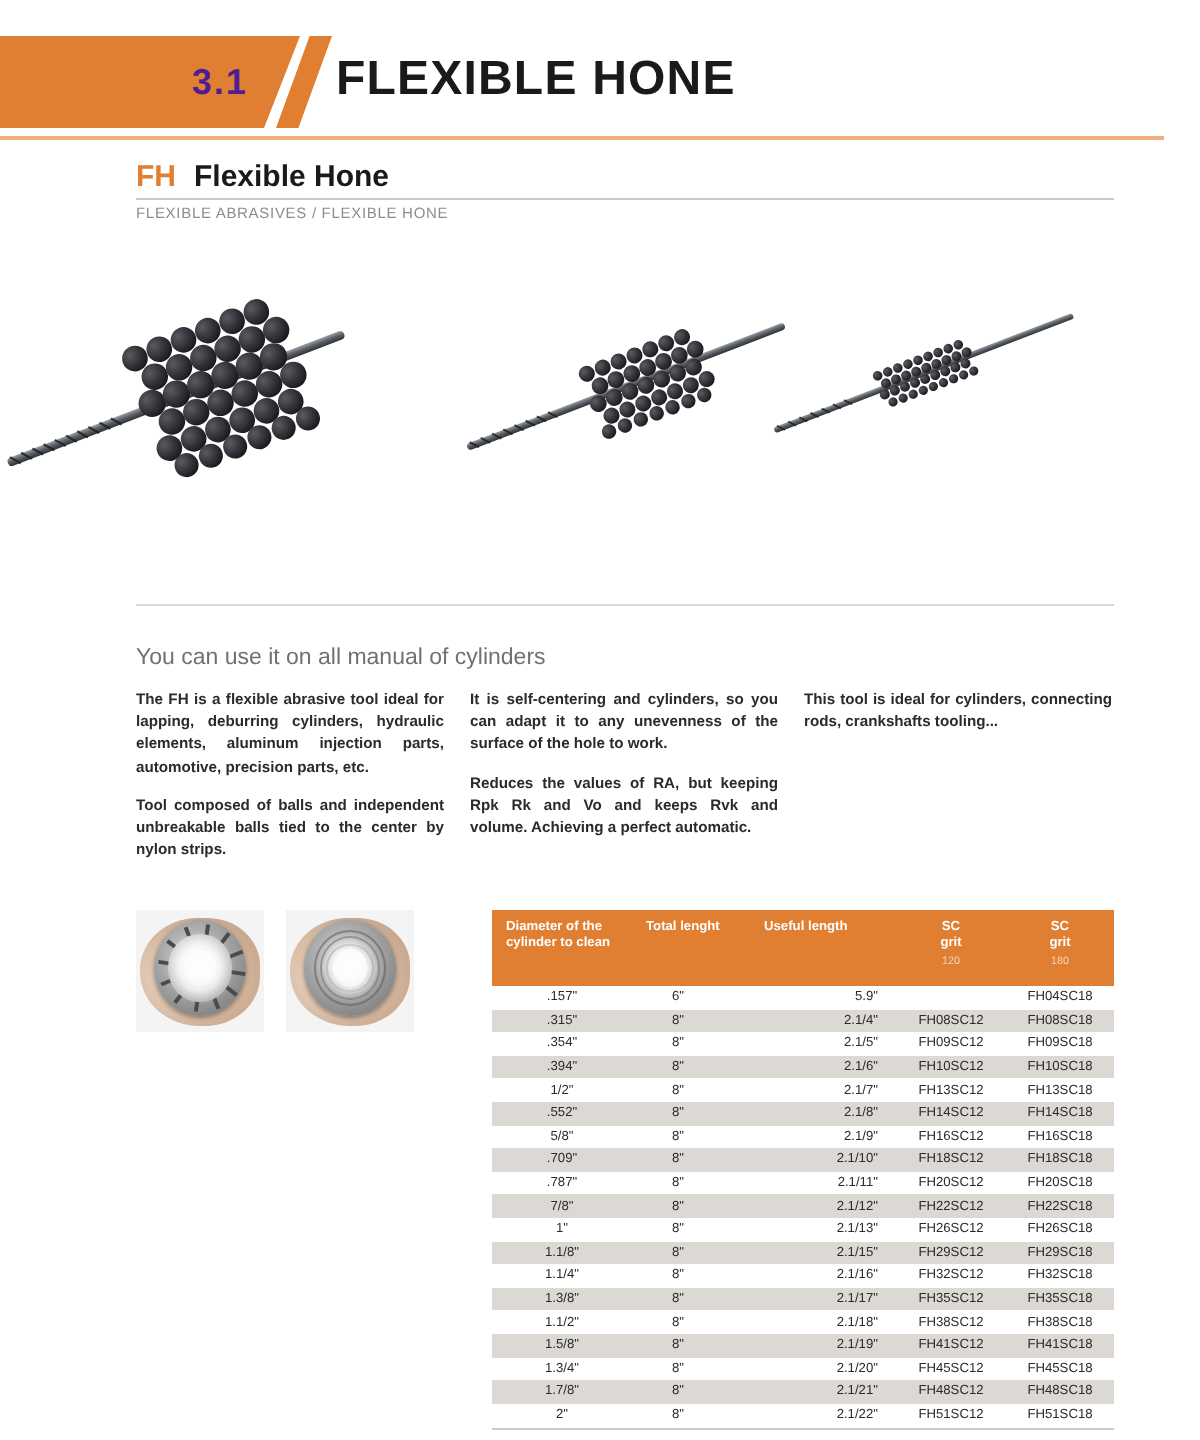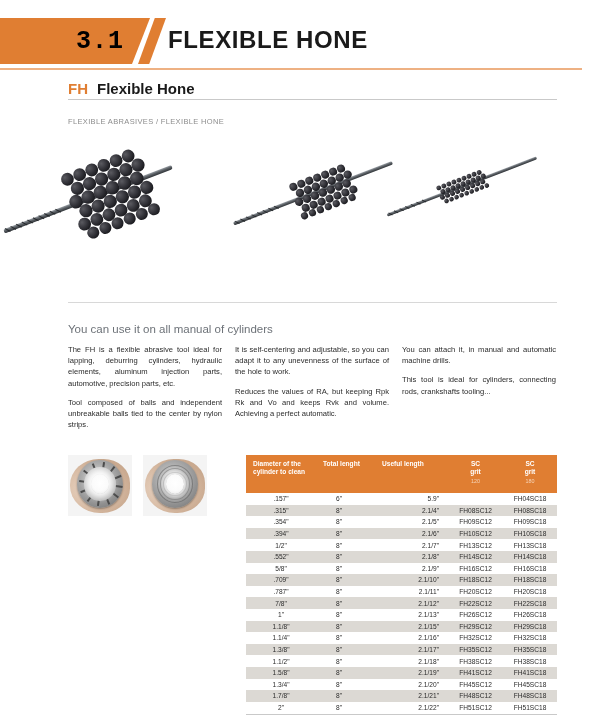--- a/index.html
+++ b/index.html
@@ -14,22 +14,22 @@
   
   .banner {
     position: absolute; left: 0; top: 18px;
     width: 150px; height: 46px;
     background: #e07e32;
     clip-path: polygon(0 0, 100% 0, 88% 100%, 0 100%);
     display: flex; align-items: center; justify-content: flex-end;
     padding-right: 26px;
   }
   .banner-num {
-    color: #000000; font-size: 25px; font-weight: bold;
-    letter-spacing: 1px; line-height: 1; font-family: Liberation Mono, monospace;
+    color: #4c1d95; font-size: 18px; font-weight: bold;
+    letter-spacing: 1px; line-height: 1;
   }
   .banner-slant {
     position: absolute; left: 138px; top: 18px;
     width: 28px; height: 46px;
     background: #e07e32;
     clip-path: polygon(60% 0, 100% 0, 40% 100%, 0 100%);
   }
   .page-title {
     position: absolute; left: 168px; top: 26px;
     font-size: 24px; font-weight: bold; color: #1a1a1a;
@@ -45,41 +45,41 @@
     position: absolute; left: 68px; top: 80px;
     display: flex; align-items: baseline; gap: 9px;
   }
   .sub-code { font-size: 15px; font-weight: bold; color: #e07e32; }
   .sub-name { font-size: 15px; font-weight: bold; color: #1a1a1a; }
   .rule-grey-1 {
     position: absolute; left: 68px; top: 99px;
     width: 489px; height: 1px; background: #c9c9c9;
   }
   .breadcrumb {
-    position: absolute; left: 68px; top: 117px;
+    position: absolute; left: 68px; top: 102px;
     font-size: 7.5px; color: #8d8d8d; letter-spacing: 0.35px;
   }
 
   
   .hero { position: absolute; left: 0px; top: 118px; width: 600px; height: 190px; }
   .rule-grey-2 {
     position: absolute; left: 68px; top: 302px;
     width: 489px; height: 1px; background: #d8d8d8;
   }
 
   
   .desc-heading {
     position: absolute; left: 68px; top: 323px;
     font-size: 11.5px; color: #6d7278; font-weight: normal;
   }
   .cols {
     position: absolute; left: 68px; top: 344px;
     width: 489px; display: flex; gap: 13px;
   }
-  .col { width: 154px; }
+  .col { width: 154px; font-weight: bold; }
   .col p {
     font-size: 7.6px; line-height: 11.2px; color: #2b2b2b;
     text-align: justify; margin-bottom: 8px;
   }
   .col p:last-child { margin-bottom: 0; }
 
   
   .photos { position: absolute; left: 68px; top: 455px; display: flex; gap: 11px; }
   .photo {
     width: 64px; height: 61px; background: #f4f4f4;
@@ -378,25 +378,24 @@
 
   <div class="rule-grey-2"></div>
 
   <div class="desc-heading">You can use it on all manual of cylinders</div>
   <div class="cols">
     <div class="col">
       <p>The FH is a flexible abrasive tool ideal for lapping, deburring cylinders, hydraulic elements, aluminum injection parts, automotive, precision parts, etc.</p>
       <p>Tool composed of balls and independent unbreakable balls tied to the center by nylon strips.</p>
     </div>
     <div class="col">
-      <p>It is self-centering and adjustable, so you can adapt it to any unevenness of the surface of the hole to work.</p>
+      <p>It is self-centering and cylinders, so you can adapt it to any unevenness of the surface of the hole to work.</p>
       <p>Reduces the values of RA, but keeping Rpk Rk and Vo and keeps Rvk and volume. Achieving a perfect automatic.</p>
     </div>
     <div class="col">
-      <p>You can attach it, in manual and automatic machine drills.</p>
       <p>This tool is ideal for cylinders, connecting rods, crankshafts tooling...</p>
     </div>
   </div>
 
   <div class="photos">
     <div class="photo">
       <div class="hand"></div>
       <div class="ring-outer">
         <div class="hatch">
           <i style="transform:rotate(8deg)"></i>

